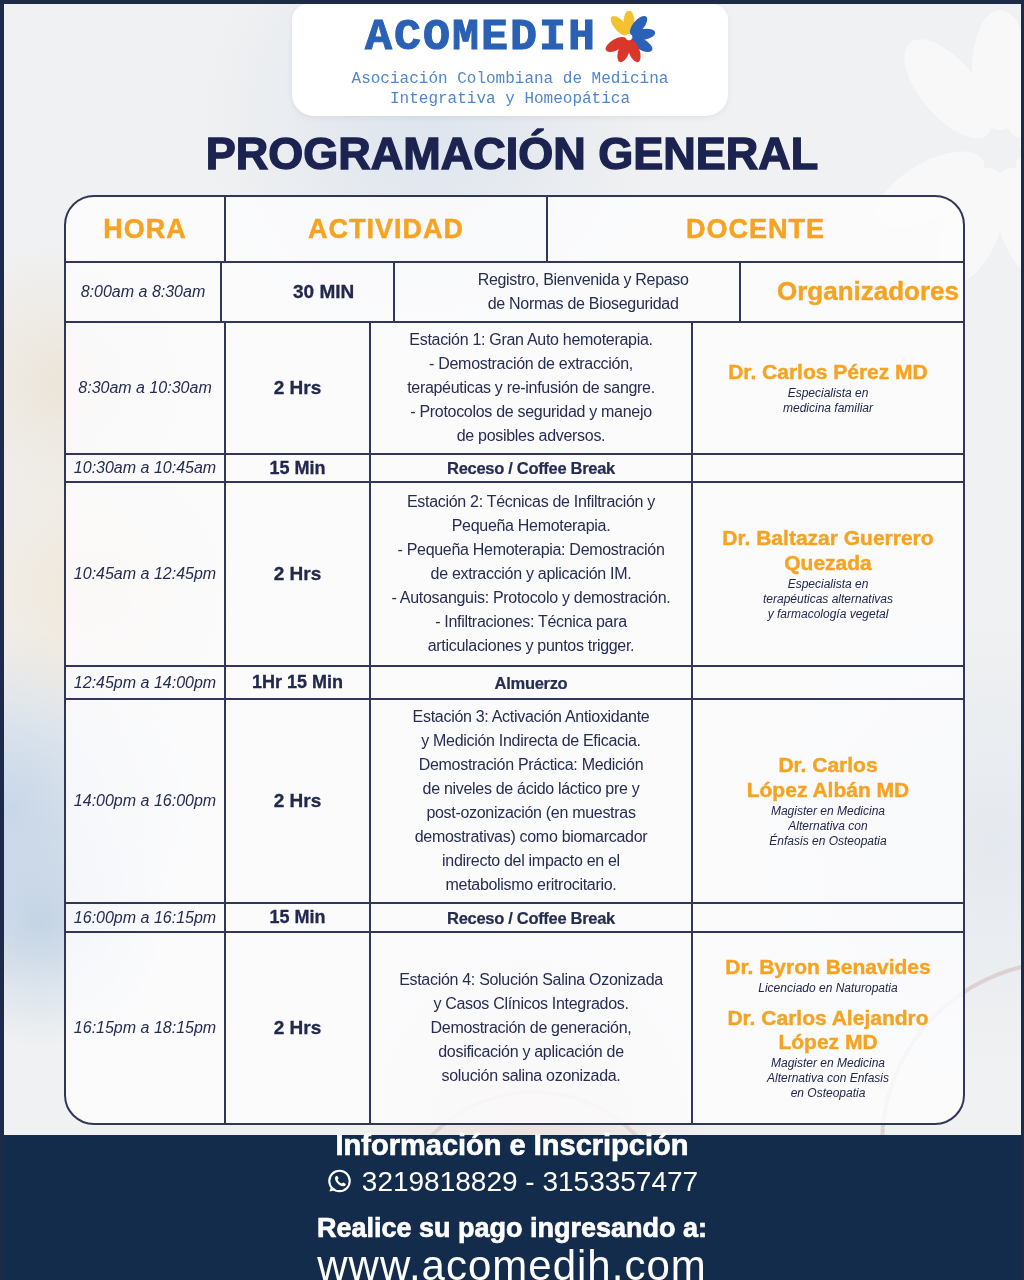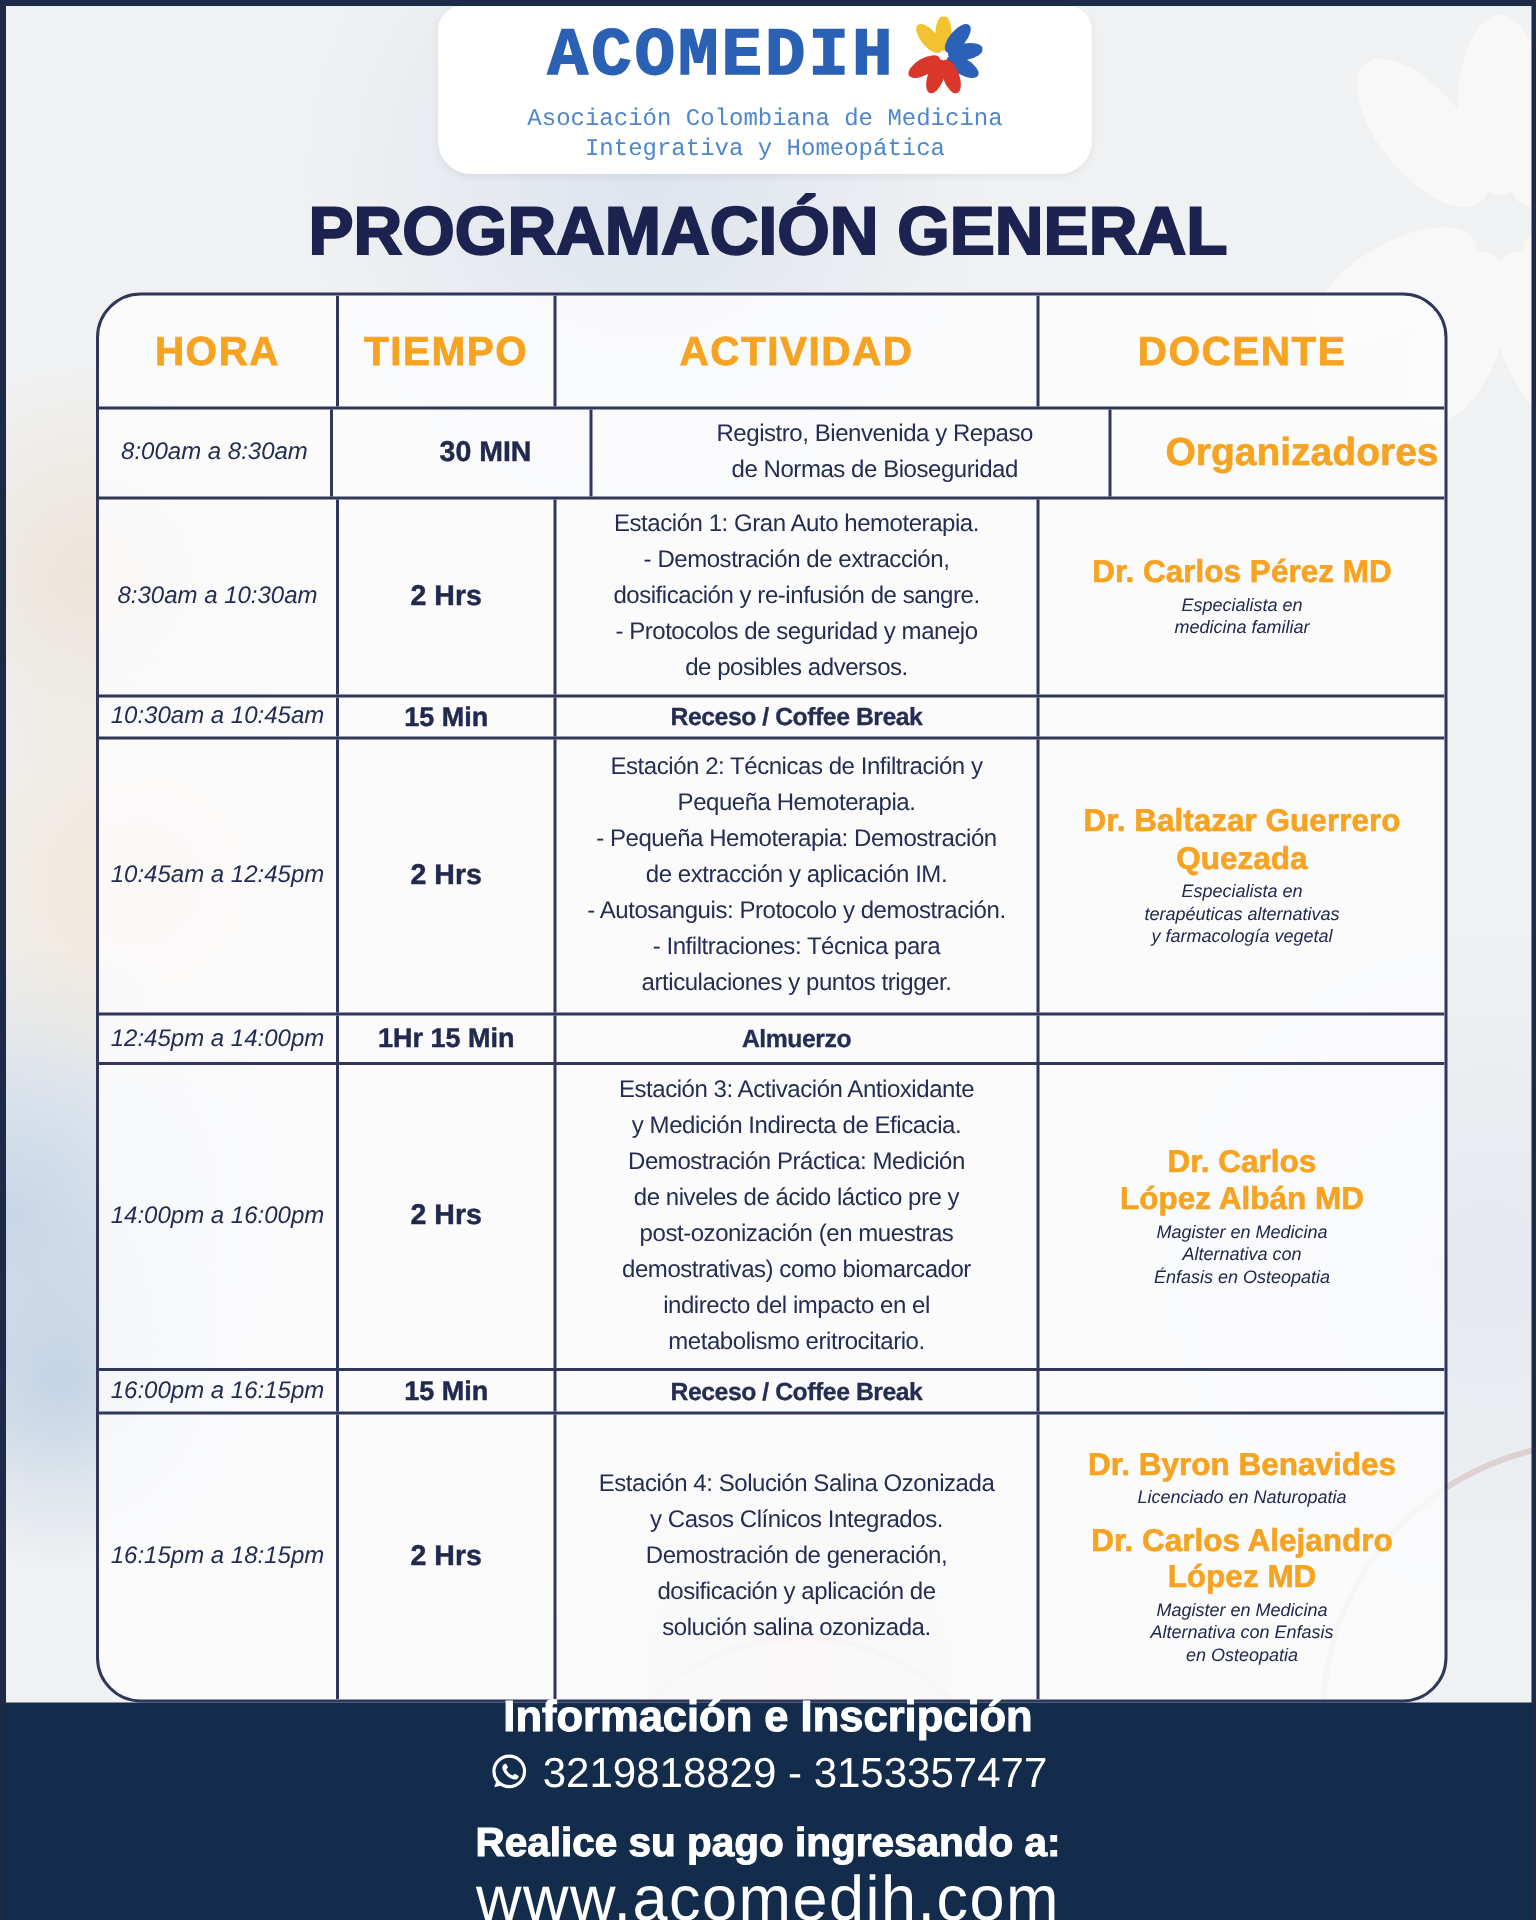--- a/index.html
+++ b/index.html
@@ -109,23 +109,22 @@
         </g>
       </svg>
     </div>
     <div class="logo-sub">Asociación Colombiana de Medicina
 Integrativa y Homeopática</div>
   </div>
 
   <h1 class="title">PROGRAMACIÓN GENERAL</h1>
 
   <div class="schedule" id="schedule">
-      <div class="row hdr" style="height: 76px;">
+      <div class="row hdr" style="height: 66px;">
         <div class="cell c0">HORA</div>
-        <div class="cell c1">TIEMPO</div>
         <div class="cell c2">ACTIVIDAD</div>
         <div class="cell c3">DOCENTE</div>
       </div>
       <div class="row" style="height: 60px; gap: 32px;">
         <div class="cell c0">
           <span class="hora">8:00am a 8:30am</span>
         </div>
         <div class="cell c1">
           <span class="tiempo">30 MIN</span>
         </div>
@@ -142,21 +141,21 @@
       <div class="row" style="height: 132px;">
         <div class="cell c0">
           <span class="hora">8:30am a 10:30am</span>
         </div>
         <div class="cell c1">
           <span class="tiempo">2 Hrs</span>
         </div>
         <div class="cell c2">
           <div class="act-line">Estación 1: Gran Auto hemoterapia.</div>
           <div class="act-line">- Demostración de extracción,</div>
-          <div class="act-line">dosificación y re-infusión de sangre.</div>
+          <div class="act-line">terapéuticas y re-infusión de sangre.</div>
           <div class="act-line">- Protocolos de seguridad y manejo</div>
           <div class="act-line">de posibles adversos.</div>
         </div>
         <div class="cell c3">
           <div class="doc-entry">
             <div class="doc-name">Dr. Carlos Pérez MD</div>
             <div class="doc-cred">Especialista en
 medicina familiar</div>
           </div>
         </div>

